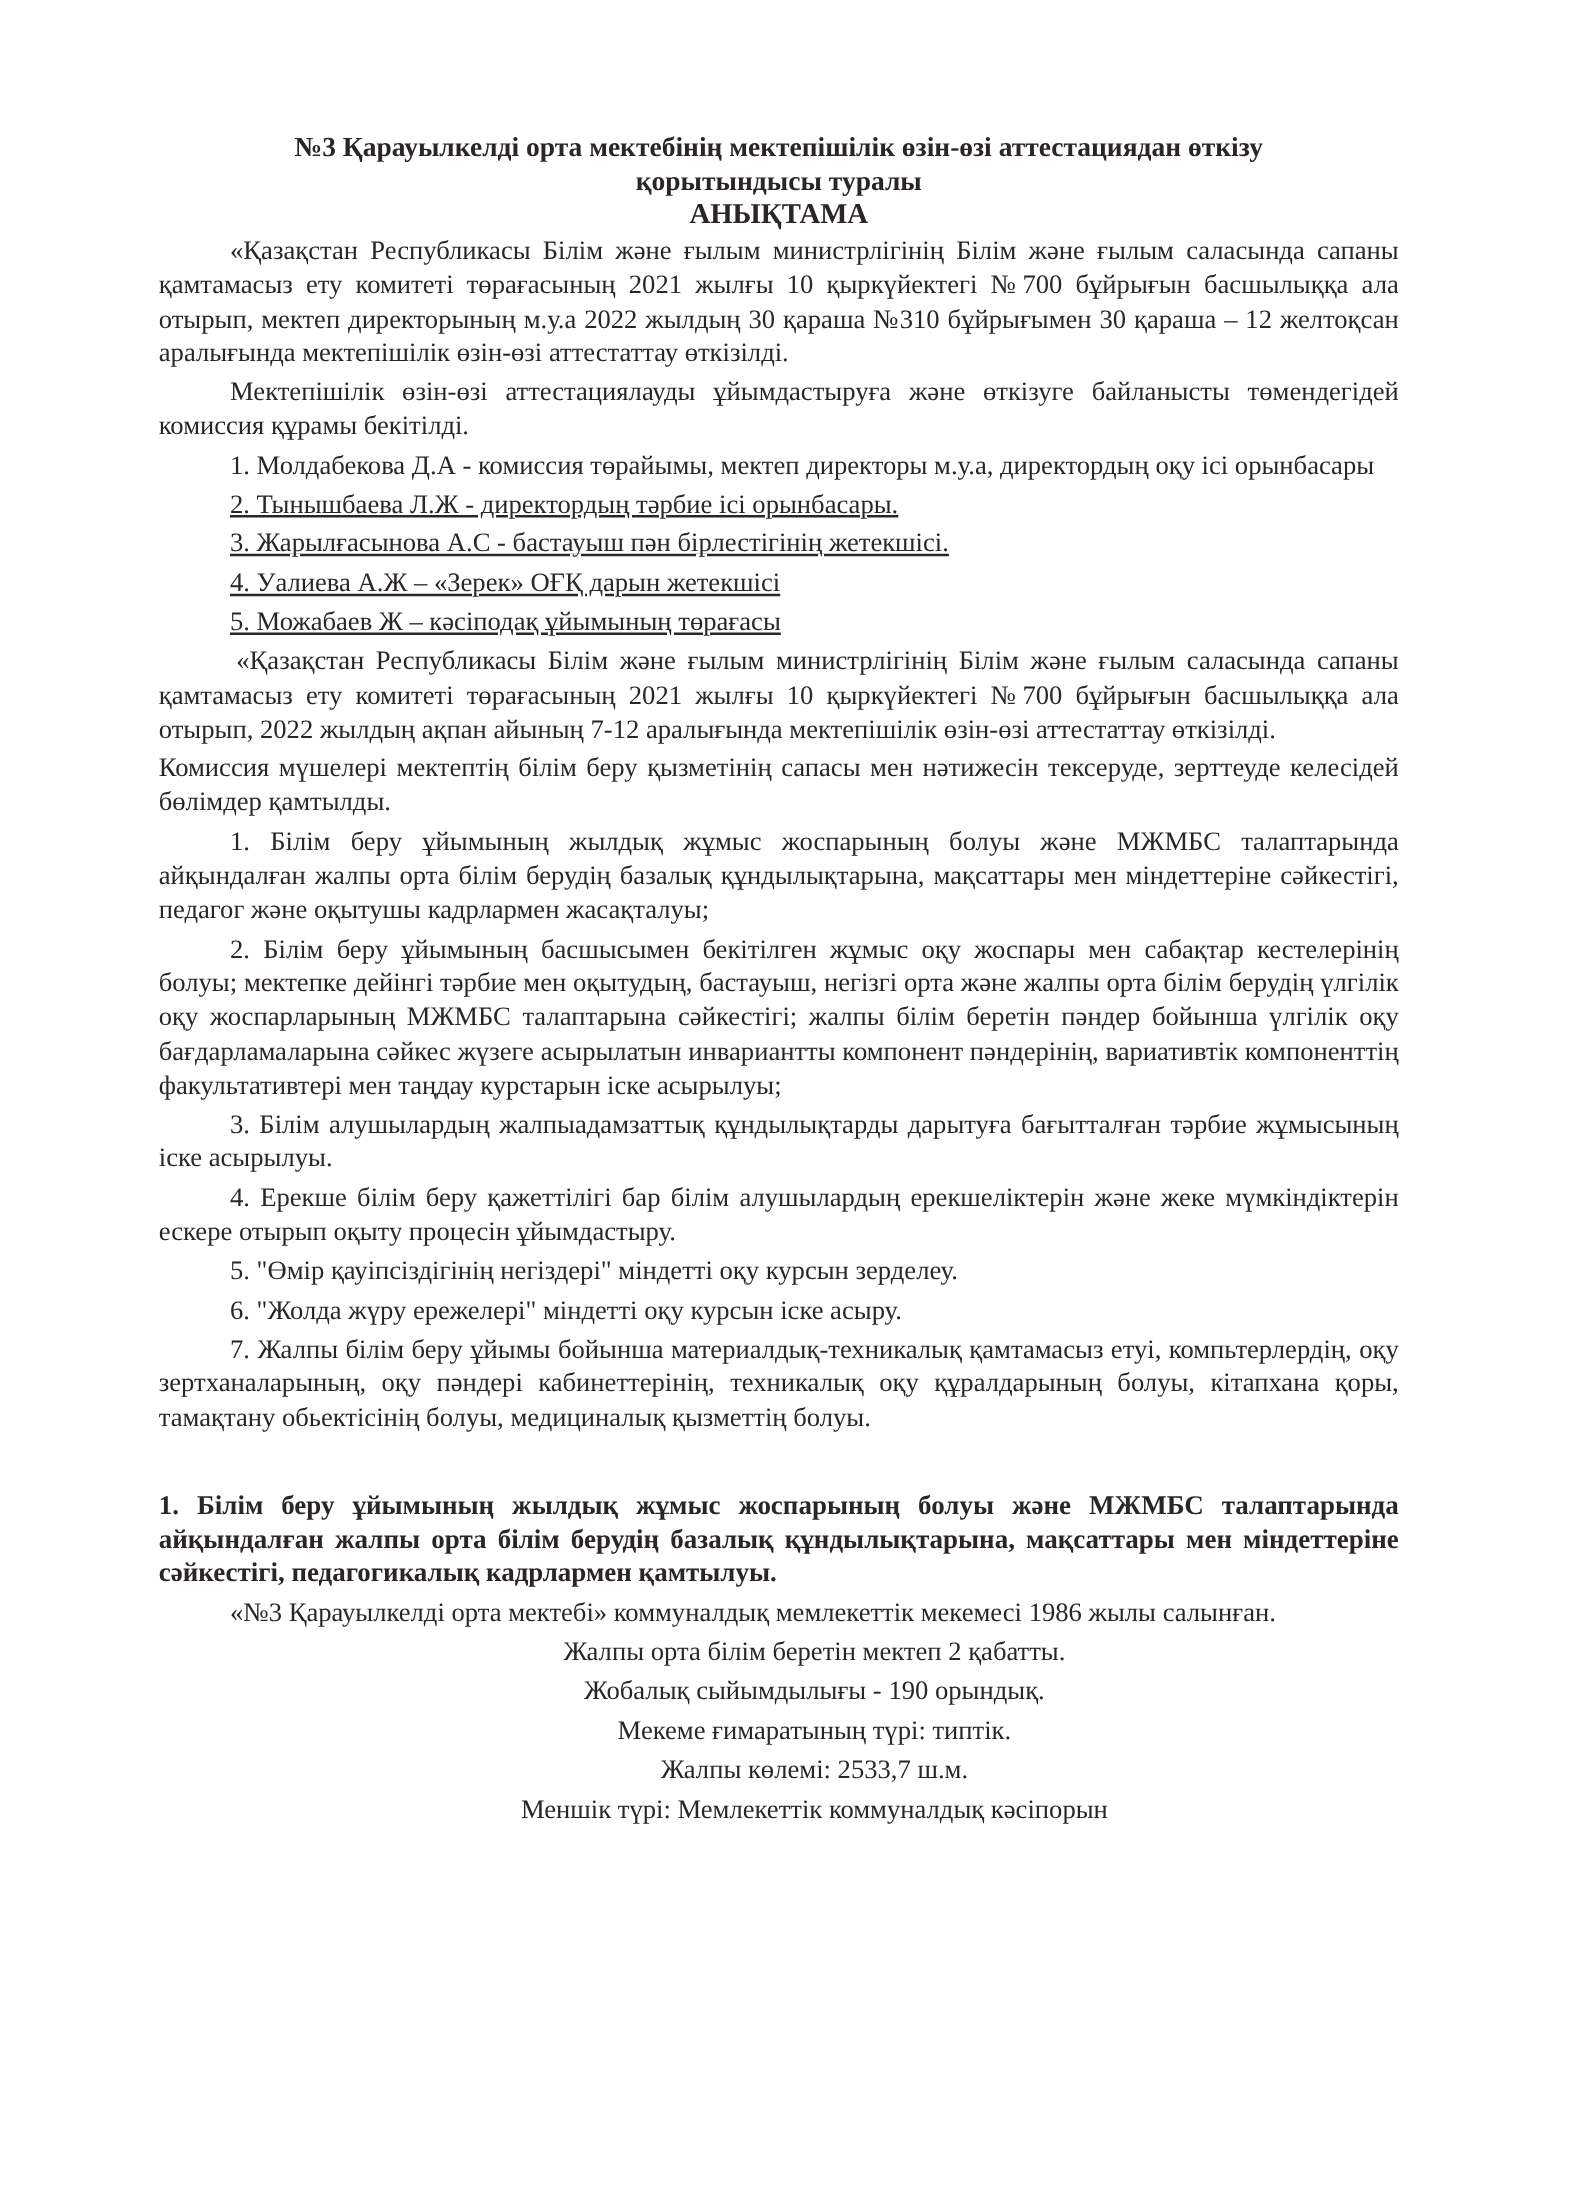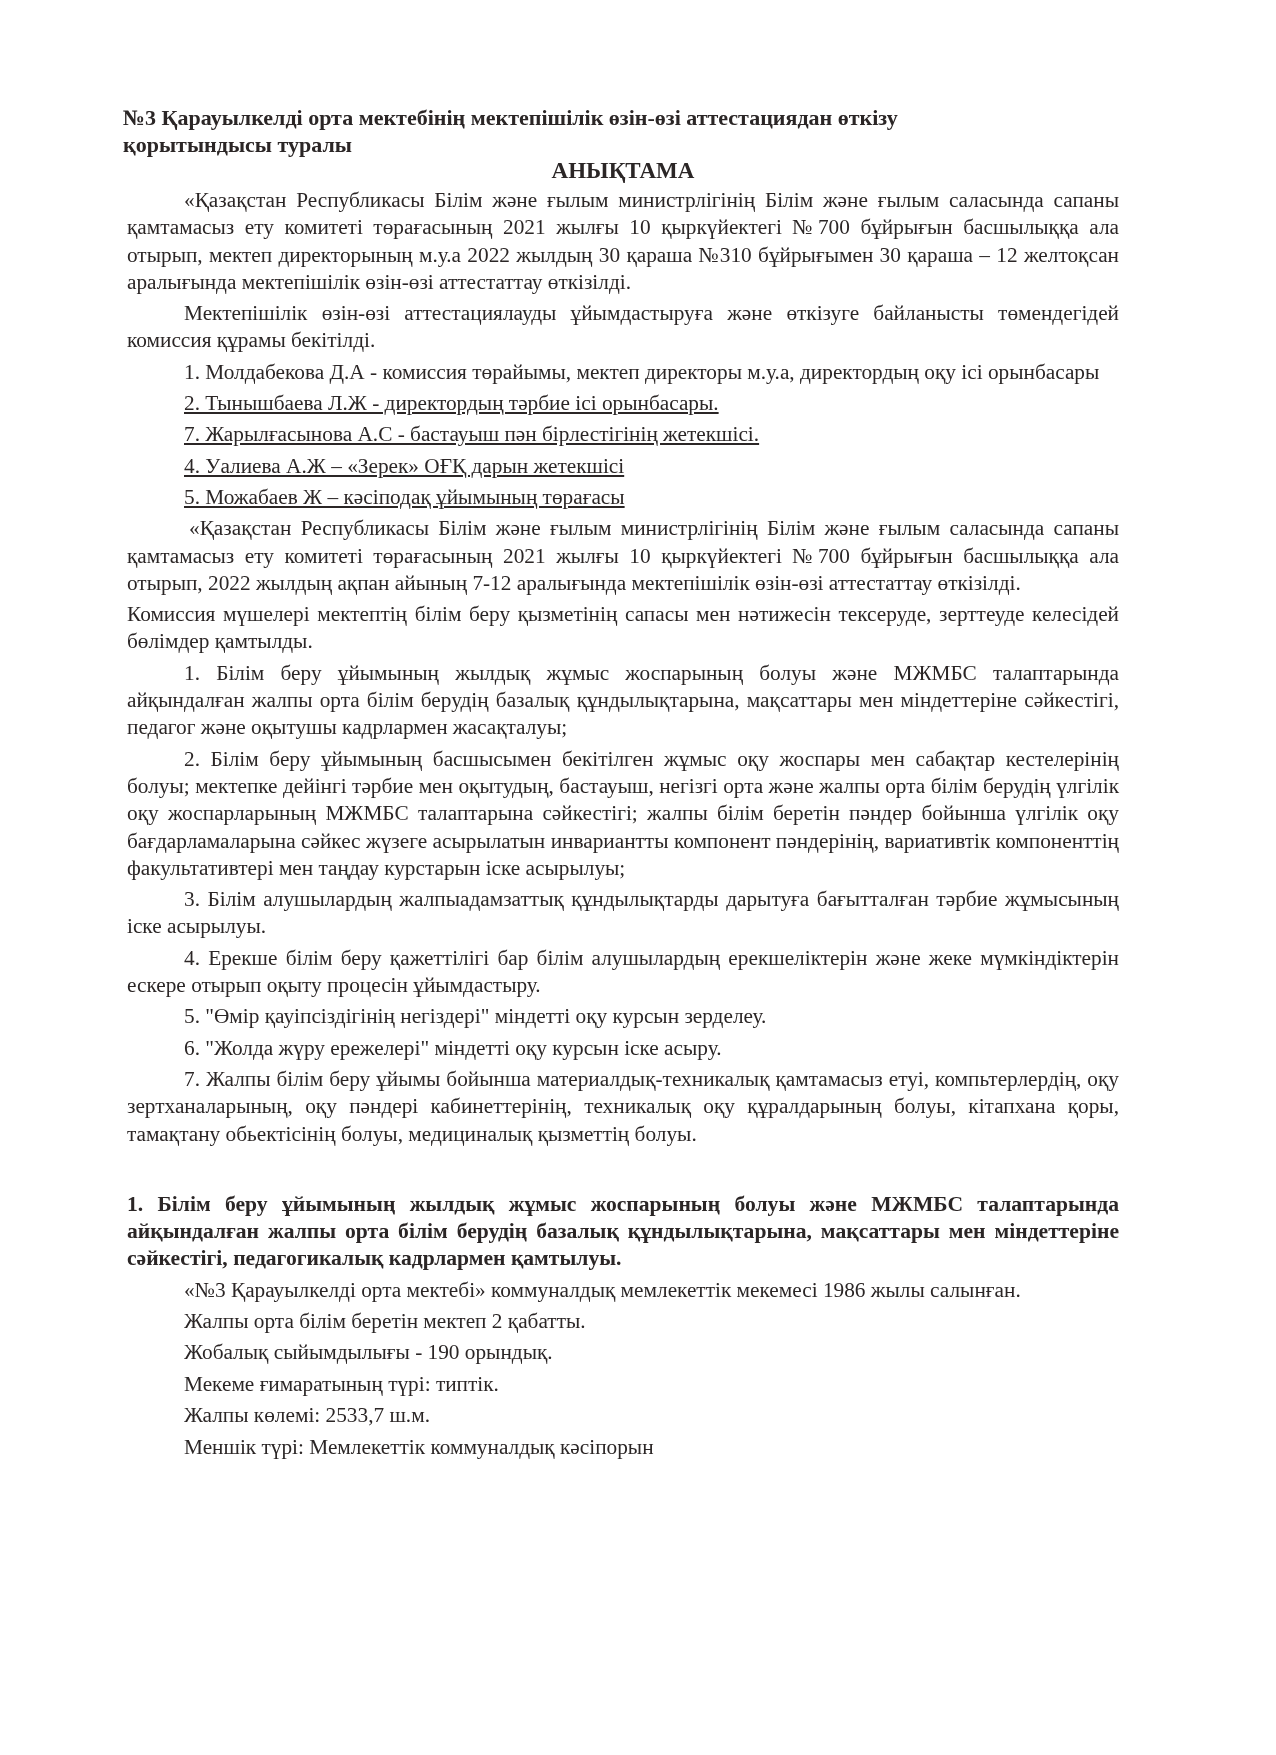--- a/index.html
+++ b/index.html
@@ -18,20 +18,21 @@
     .page {
       position: absolute;
       left: 123px;
       top: 104px;
       width: 1000px;
     }
     .title {
       font-weight: bold;
       font-size: 22px;
       line-height: 27px;
+      text-align: center;
       margin: 0;
     }
     .title-main {
       font-weight: bold;
       font-size: 23px;
       line-height: 25px;
       text-align: center;
       margin: 0 0 4px 0;
     }
     p {
@@ -44,37 +45,37 @@
     .indent-l { text-indent: 62px; }
     .list-line { padding-left: 57px; text-align: left; text-decoration: underline; }
     .noindent { text-indent: 0; }
     .section-heading {
       font-weight: bold;
       font-size: 21.6px;
       line-height: 27.3px;
       text-align: justify;
       margin-top: 43px;
     }
-    .facts p { padding-left: 57px; text-align: left; line-height: 27.5px; }
+    .facts p { padding-left: 57px; text-align: center; line-height: 27.5px; }
   </style>
 </head>
 <body>
 
 <div class="page">
   <div class="title">№3 Қарауылкелді орта мектебінің мектепішілік өзін-өзі аттестациядан өткізу</div>
   <div class="title">қорытындысы туралы</div>
   <div class="title-main">АНЫҚТАМА</div>
 
   <p class="indent">«Қазақстан Республикасы Білім және ғылым министрлігінің Білім және ғылым саласында сапаны қамтамасыз ету комитеті төрағасының 2021 жылғы 10 қыркүйектегі №700 бұйрығын басшылыққа ала отырып, мектеп директорының м.у.а 2022 жылдың 30 қараша №310 бұйрығымен 30 қараша – 12 желтоқсан аралығында мектепішілік өзін-өзі аттестаттау өткізілді.</p>
   <p class="indent">Мектепішілік өзін-өзі аттестациялауды ұйымдастыруға және өткізуге байланысты төмендегідей комиссия құрамы бекітілді.</p>
 
   <div>
     <p class="indent">1. Молдабекова Д.А - комиссия төрайымы, мектеп директоры м.у.а, директордың оқу ісі орынбасары</p>
     <p class="list-line">2. Тынышбаева Л.Ж - директордың тәрбие ісі орынбасары.</p>
-    <p class="list-line">7. Жарылғасынова А.С - бастауыш пән бірлестігінің жетекшісі.</p>
+    <p class="list-line">3. Жарылғасынова А.С - бастауыш пән бірлестігінің жетекшісі.</p>
     <p class="list-line">4. Уалиева А.Ж – «Зерек» ОҒҚ дарын жетекшісі</p>
     <p class="list-line">5. Можабаев Ж – кәсіподақ ұйымының төрағасы</p>
   </div>
 
   <p class="indent-l">«Қазақстан Республикасы Білім және ғылым министрлігінің Білім және ғылым саласында сапаны қамтамасыз ету комитеті төрағасының 2021 жылғы 10 қыркүйектегі №700 бұйрығын басшылыққа ала отырып, 2022 жылдың ақпан айының 7-12 аралығында мектепішілік өзін-өзі аттестаттау өткізілді.</p>
   <p class="noindent">Комиссия мүшелері мектептің білім беру қызметінің сапасы мен нәтижесін тексеруде, зерттеуде келесідей бөлімдер қамтылды.</p>
 
   <div>
     <p class="indent">1. Білім беру ұйымының жылдық жұмыс жоспарының болуы және МЖМБС талаптарында айқындалған жалпы орта білім берудің базалық құндылықтарына, мақсаттары мен міндеттеріне сәйкестігі, педагог және оқытушы кадрлармен жасақталуы;</p>
     <p class="indent">2. Білім беру ұйымының басшысымен бекітілген жұмыс оқу жоспары мен сабақтар кестелерінің болуы; мектепке дейінгі тәрбие мен оқытудың, бастауыш, негізгі орта және жалпы орта білім берудің үлгілік оқу жоспарларының МЖМБС талаптарына сәйкестігі; жалпы білім беретін пәндер бойынша үлгілік оқу бағдарламаларына сәйкес жүзеге асырылатын инвариантты компонент пәндерінің, вариативтік компоненттің факультативтері мен таңдау курстарын іске асырылуы;</p>

